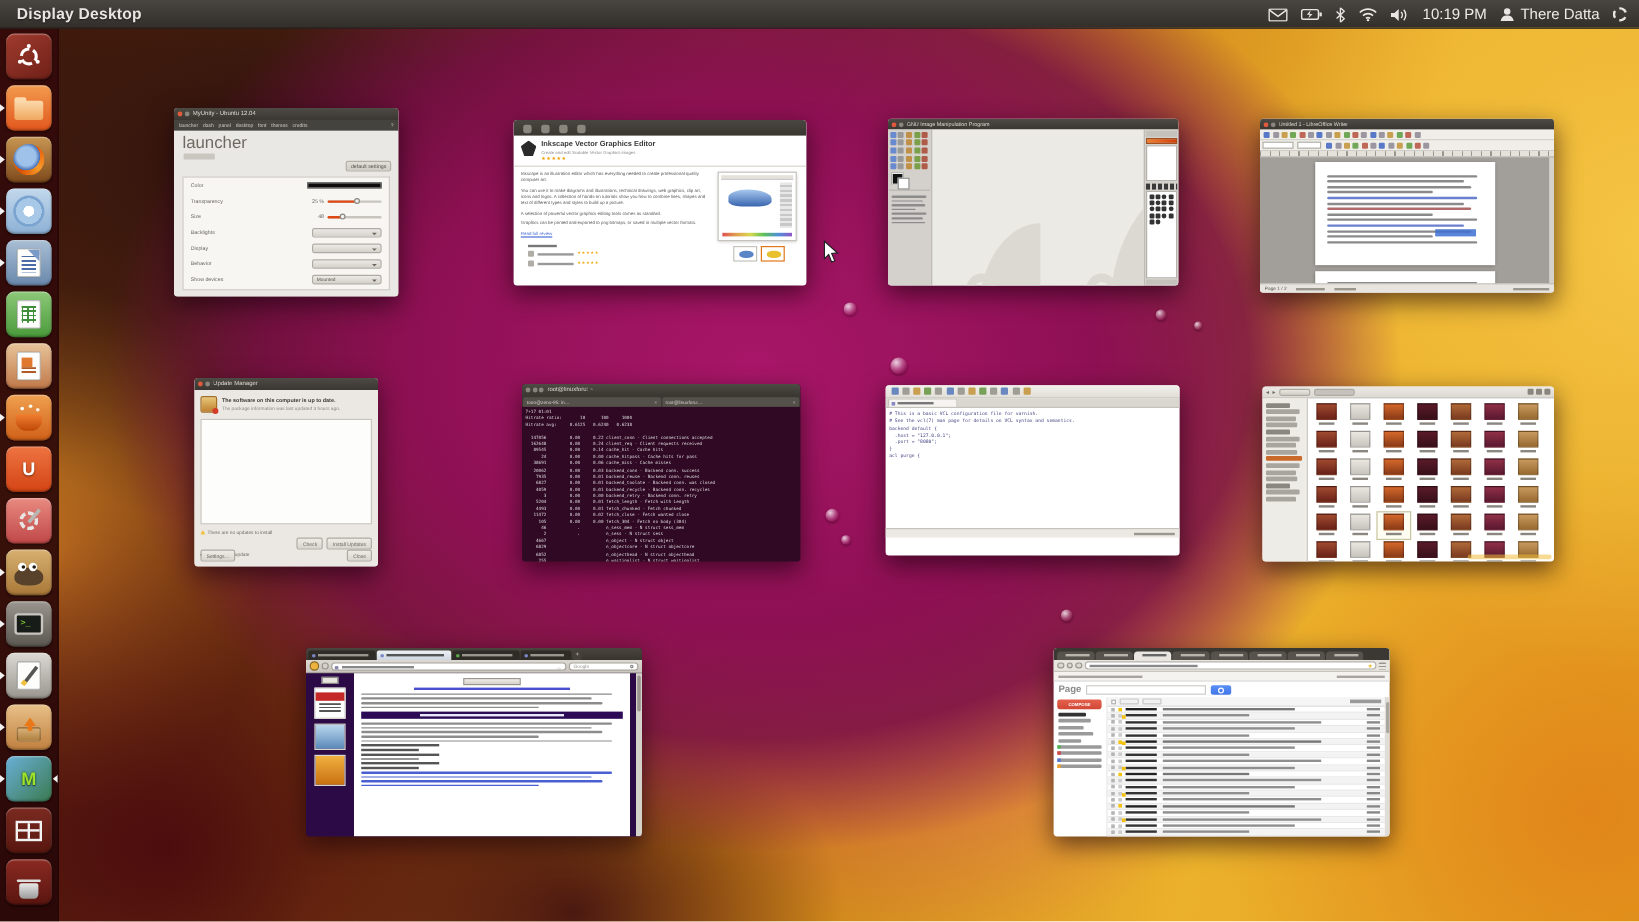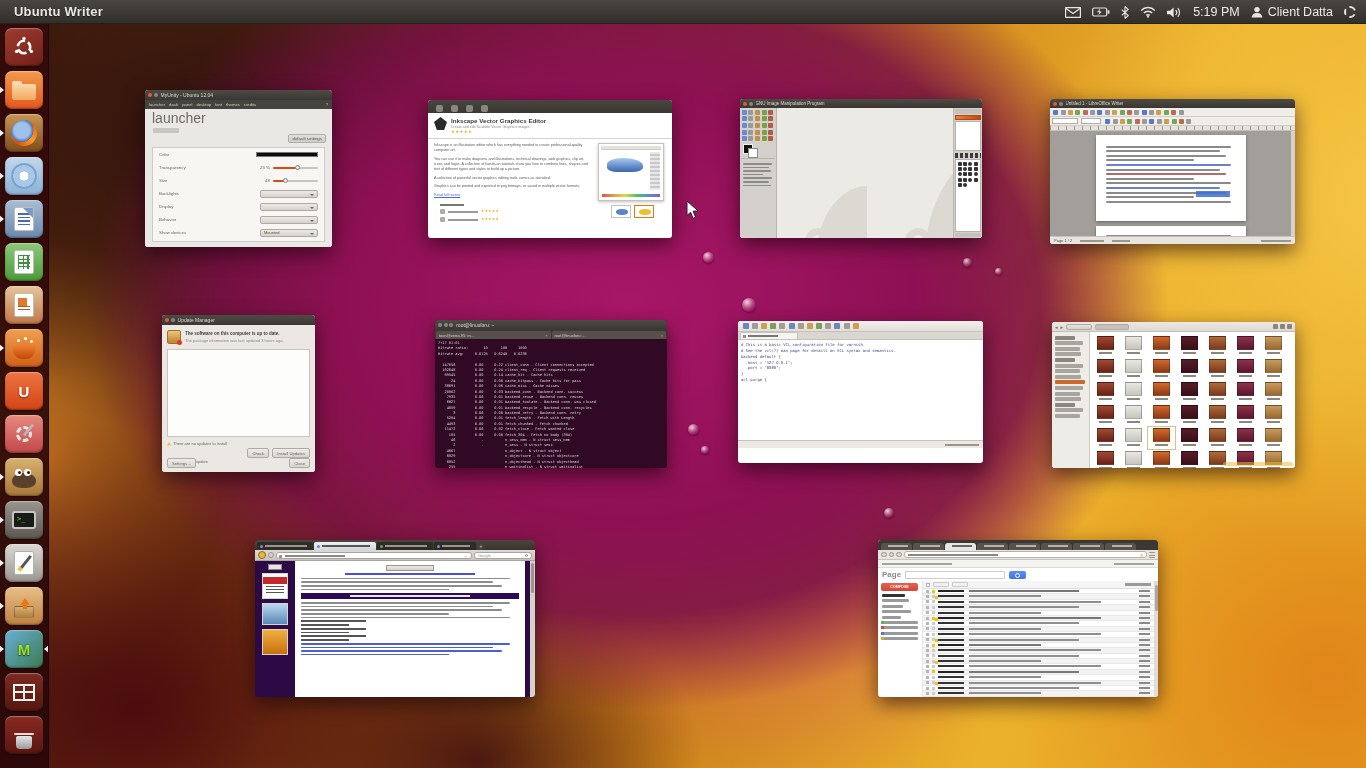--- a/index.html
+++ b/index.html
@@ -388,21 +388,21 @@
   <div class="drop" style="left:703px;top:252px;width:11px;height:11px"></div>
   <div class="drop" style="left:742px;top:298px;width:14px;height:14px"></div>
   <div class="drop" style="left:963px;top:258px;width:9px;height:9px"></div>
   <div class="drop" style="left:995px;top:268px;width:7px;height:7px"></div>
   <div class="drop" style="left:688px;top:424px;width:11px;height:11px"></div>
   <div class="drop" style="left:701px;top:446px;width:8px;height:8px"></div>
   <div class="drop" style="left:884px;top:508px;width:10px;height:10px"></div>
   <div class="drop" style="left:760px;top:350px;width:8px;height:8px"></div>
 
   <div class="top-panel">
-    <span class="panel-title">Ubuntu Writer</span>
+    <span class="panel-title">Display Desktop</span>
     <div class="tray">
       <svg width="16" height="11">
           <rect x="0.5" y="0.5" width="15" height="10" rx="1" fill="none" stroke="#e8e6e2" stroke-width="1.4"></rect>
           <path d="M1 1.5 L8 6.6 L15 1.5" fill="none" stroke="#e8e6e2" stroke-width="1.2"></path>
         </svg>
       <svg width="18" height="10">
           <rect x="0.7" y="1" width="14" height="8" rx="1.5" fill="none" stroke="#e8e6e2" stroke-width="1.2"></rect>
           <rect x="15.5" y="3.4" width="2" height="3.2" fill="#e8e6e2"></rect>
           <path d="M8.2 1.6 L5 5.2 H7.4 L6.2 8.4 L9.8 4.6 H7.4 Z" fill="#e8e6e2"></path>
         </svg>
@@ -413,27 +413,27 @@
           <path d="M1.2 4.4 A9.5 9.5 0 0 1 14.8 4.4" fill="none" stroke="#e8e6e2" stroke-width="1.4"></path>
           <path d="M3.8 7 A6 6 0 0 1 12.2 7" fill="none" stroke="#e8e6e2" stroke-width="1.4"></path>
           <path d="M6.3 9.4 A2.6 2.6 0 0 1 9.7 9.4" fill="none" stroke="#e8e6e2" stroke-width="1.4"></path>
           <circle cx="8" cy="10.8" r="1" fill="#e8e6e2"></circle>
         </svg>
       <svg width="15" height="11">
           <path d="M0 3.8 H3 L6.6 .6 V10.4 L3 7.2 H0 Z" fill="#e8e6e2"></path>
           <path d="M8.6 3 A3.6 3.6 0 0 1 8.6 8" fill="none" stroke="#e8e6e2" stroke-width="1.2"></path>
           <path d="M10.8 1.2 A6.4 6.4 0 0 1 10.8 9.8" fill="none" stroke="#e8e6e2" stroke-width="1.2"></path>
         </svg>
-      <span class="ptime">5:19 PM</span>
+      <span class="ptime">10:19 PM</span>
       <span class="puser">
         <svg width="12" height="12">
             <circle cx="6" cy="3.6" r="2.7" fill="#e8e6e2"></circle>
             <path d="M.6 11.6 C1.2 7.9 3.2 6.9 6 6.9 C8.8 6.9 10.8 7.9 11.4 11.6 Z" fill="#e8e6e2"></path>
           </svg>
-        <span class="puser-name">Client Datta</span>
+        <span class="puser-name">There Datta</span>
       </span>
       <div class="gear-glyph"></div>
     </div>
   </div>
 
   <div class="launcher">
     <div class="li t-dash">
       <svg class="cof-ring" width="22" height="22" viewBox="0 0 22 22">
         <circle cx="11" cy="11" r="6.2" fill="none" stroke="#fff" stroke-width="2.6" stroke-dasharray="9.7 3.2" stroke-dashoffset="6"></circle>
         <circle cx="11" cy="2.4" r="1.7" fill="#fff"></circle>

